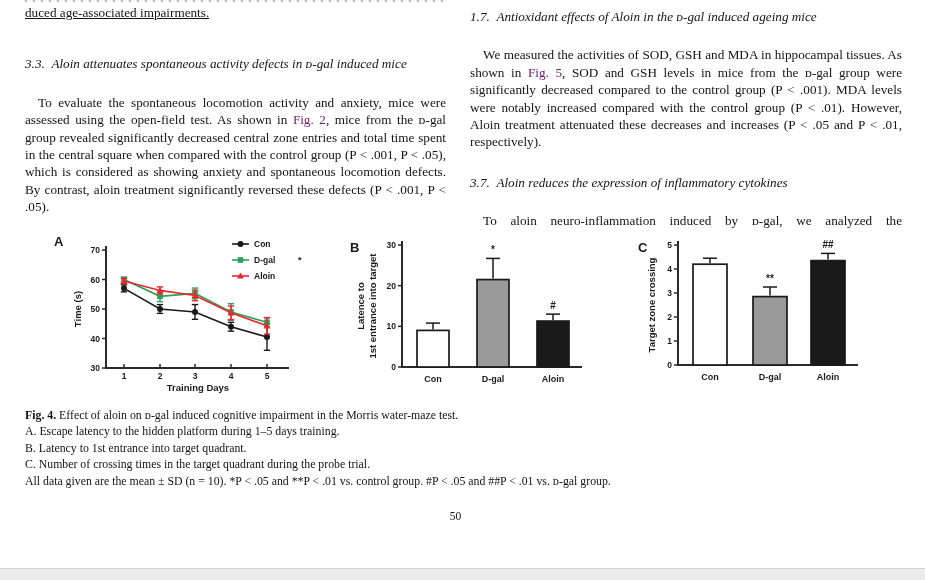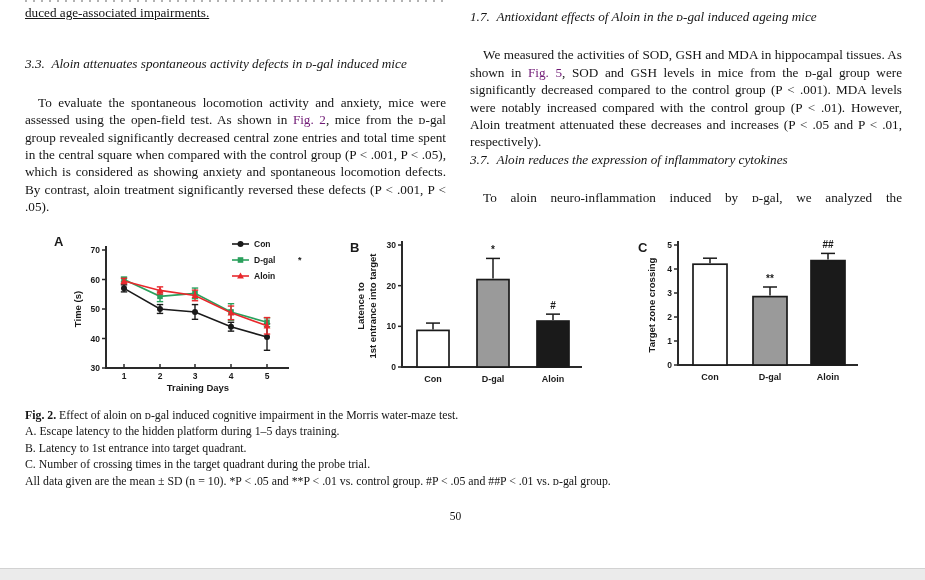--- a/index.html
+++ b/index.html
@@ -10,21 +10,21 @@
   .top-cut{
     position:absolute;left:25px;top:0;width:420px;height:2px;opacity:.45;
     background:repeating-linear-gradient(90deg,#555 0 2px,transparent 2px 8px);
   }
   .col{position:absolute;text-align:justify;font-size:13.2px;line-height:17.4px;}
   .left-col{left:25px;top:4px;width:421px;}
   .right-col{left:470px;top:8px;width:432px;}
   .frag{text-align:left;text-decoration:underline;}
   .sec-heading{font-style:italic;text-align:left;}
   .left-col .sec-heading{margin-top:34px;}
-  .right-col .sec-heading2{font-style:italic;text-align:left;}
+  .right-col .sec-heading2{margin-top:23px;font-style:italic;text-align:left;}
   .para{margin-top:21px;text-indent:13px;}
   .force-justify{text-align-last:justify;}
   .figlink{color:#701a75;text-decoration:none;cursor:pointer;}
   .panel{position:absolute;}
   .plabel{
     position:absolute;font-family:"Liberation Sans", sans-serif;
     font-weight:bold;font-size:13px;color:#1a1a1a;
   }
   .panel svg{position:absolute;left:0;top:0;}
   .caption{position:absolute;left:25px;top:407px;width:878px;font-size:11.8px;line-height:16.4px;text-align:left;}
@@ -217,21 +217,21 @@
       <rect x="181" y="27.60000000000001" width="34" height="104.39999999999999" fill="#1a1a1a" stroke="#1a1a1a" stroke-width="1.7"></rect>
       <line x1="198" y1="20.400000000000006" x2="198" y2="26.60000000000001" stroke="#1a1a1a" stroke-width="1.5"></line>
       <line x1="191" y1="20.400000000000006" x2="205" y2="20.400000000000006" stroke="#1a1a1a" stroke-width="1.5"></line>
       <text x="198" y="15.400000000000006" text-anchor="middle" font-size="10" font-family="&quot;Liberation Sans&quot;, sans-serif" font-weight="bold" fill="#1a1a1a">##</text>
       <text x="198" y="147" text-anchor="middle" font-size="9" font-family="&quot;Liberation Sans&quot;, sans-serif" font-weight="bold" fill="#1a1a1a">Aloin</text>
       <text x="25" y="72" text-anchor="middle" font-size="9.5" font-family="&quot;Liberation Sans&quot;, sans-serif" font-weight="bold" fill="#1a1a1a" transform="rotate(-90 25 72)">Target zone crossing</text>
     </svg>
 </div>
 
 <div class="caption">
-  <div><span class="bold">Fig. 2.</span><span> Effect of aloin on ᴅ-gal induced cognitive impairment in the Morris water-maze test.</span></div>
+  <div><span class="bold">Fig. 4.</span><span> Effect of aloin on ᴅ-gal induced cognitive impairment in the Morris water-maze test.</span></div>
   <div>A. Escape latency to the hidden platform during 1–5 days training.</div>
   <div>B. Latency to 1st entrance into target quadrant.</div>
   <div>C. Number of crossing times in the target quadrant during the probe trial.</div>
   <div>All data given are the mean ± SD (n = 10). *P &lt; .05 and **P &lt; .01 vs. control group. #P &lt; .05 and ##P &lt; .01 vs. ᴅ-gal group.</div>
 </div>
 
 <div class="page-number">50</div>
 
 <div class="scrollbar-track"></div>
 

